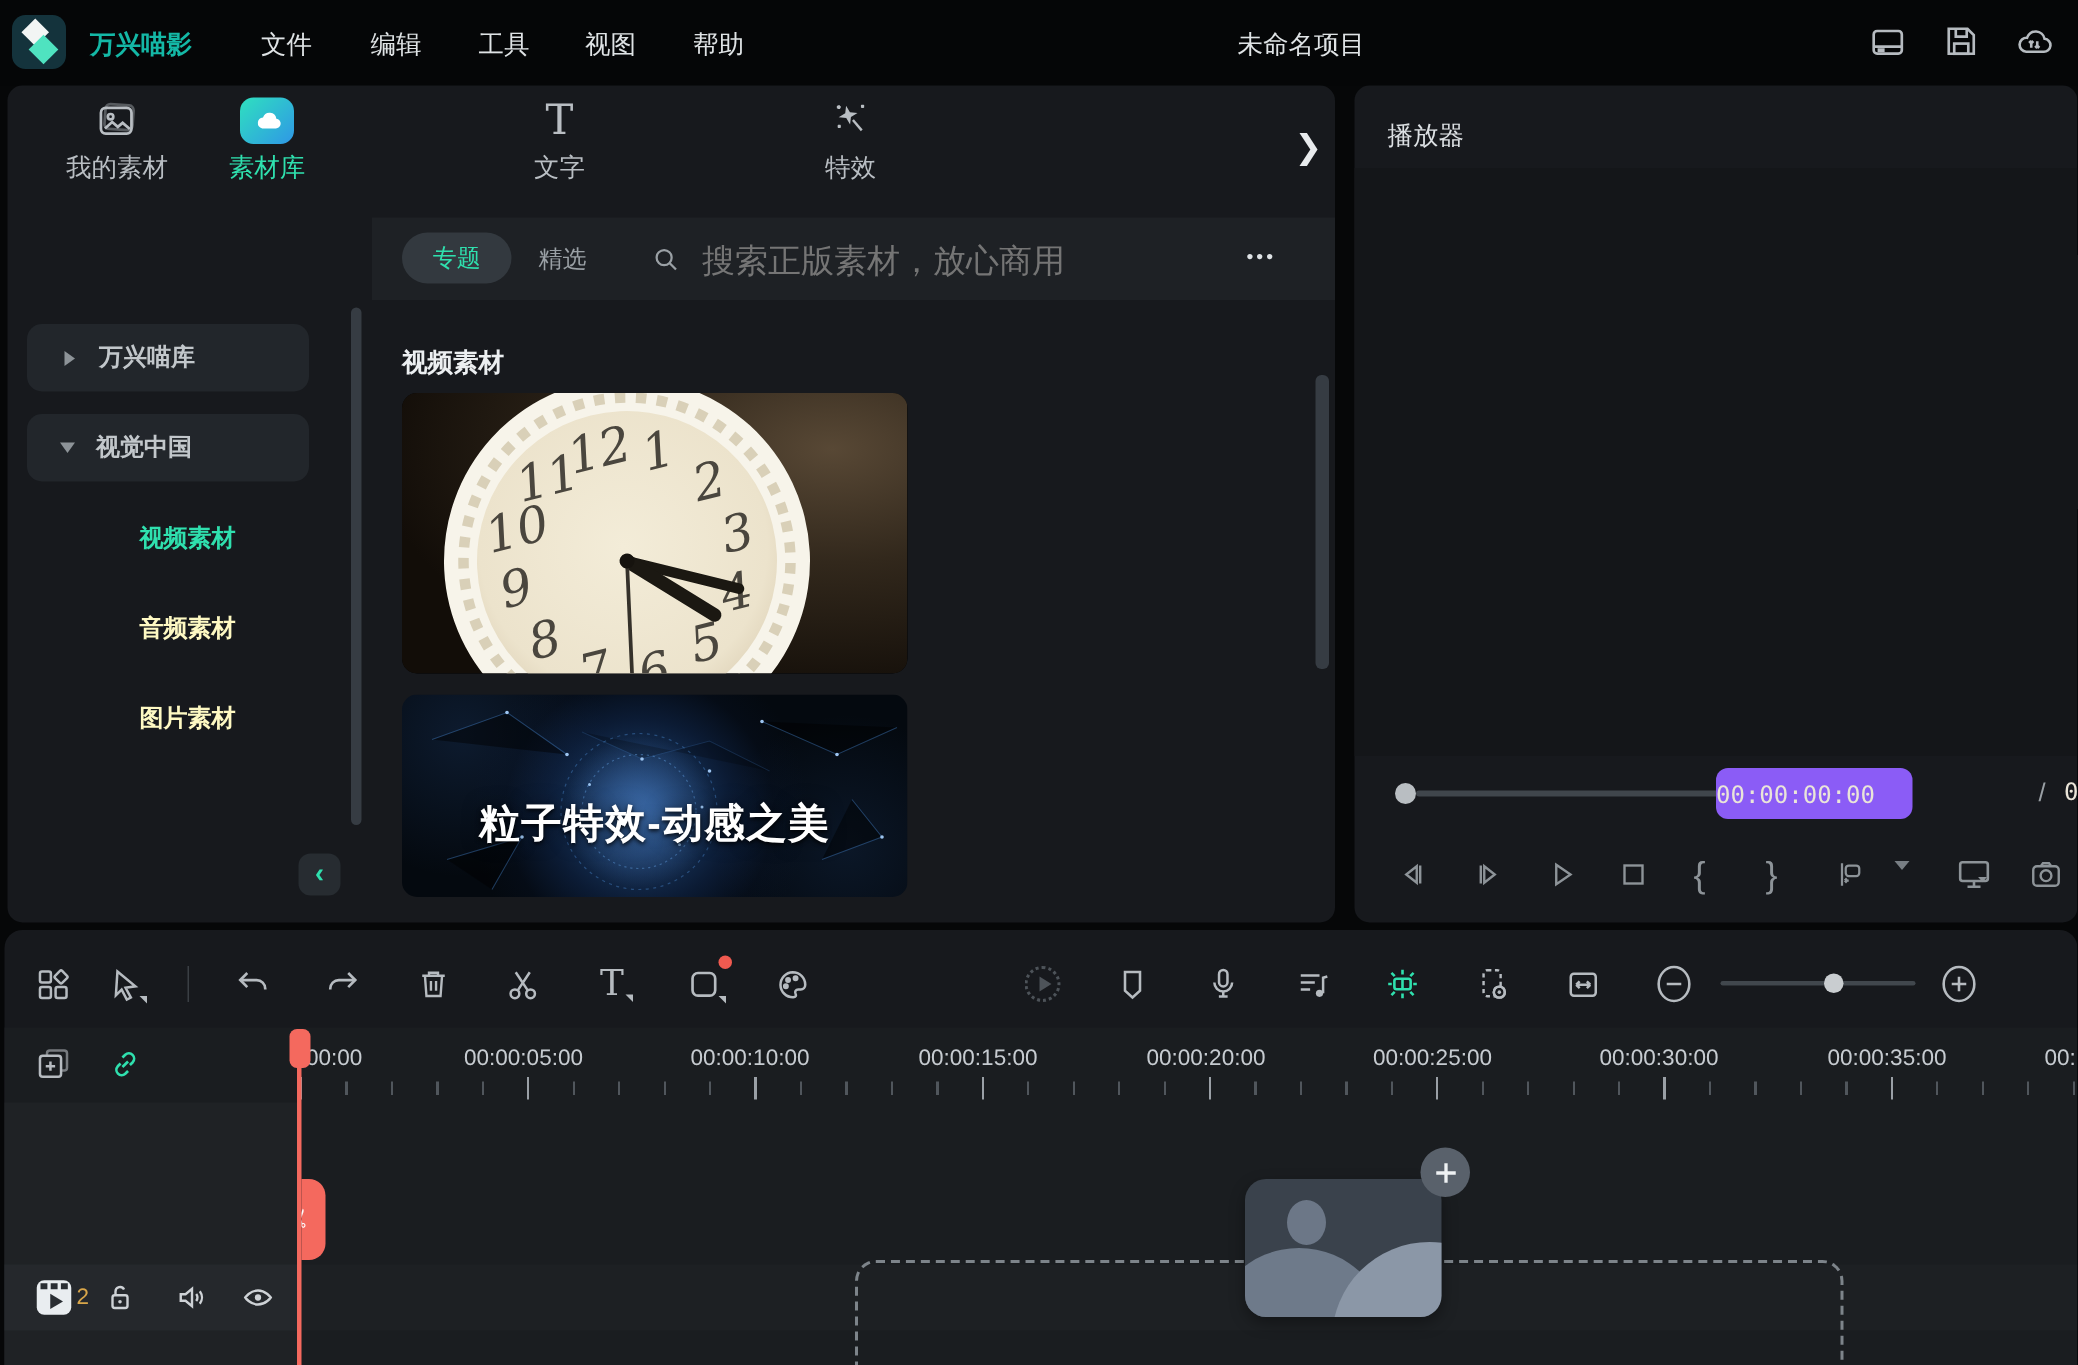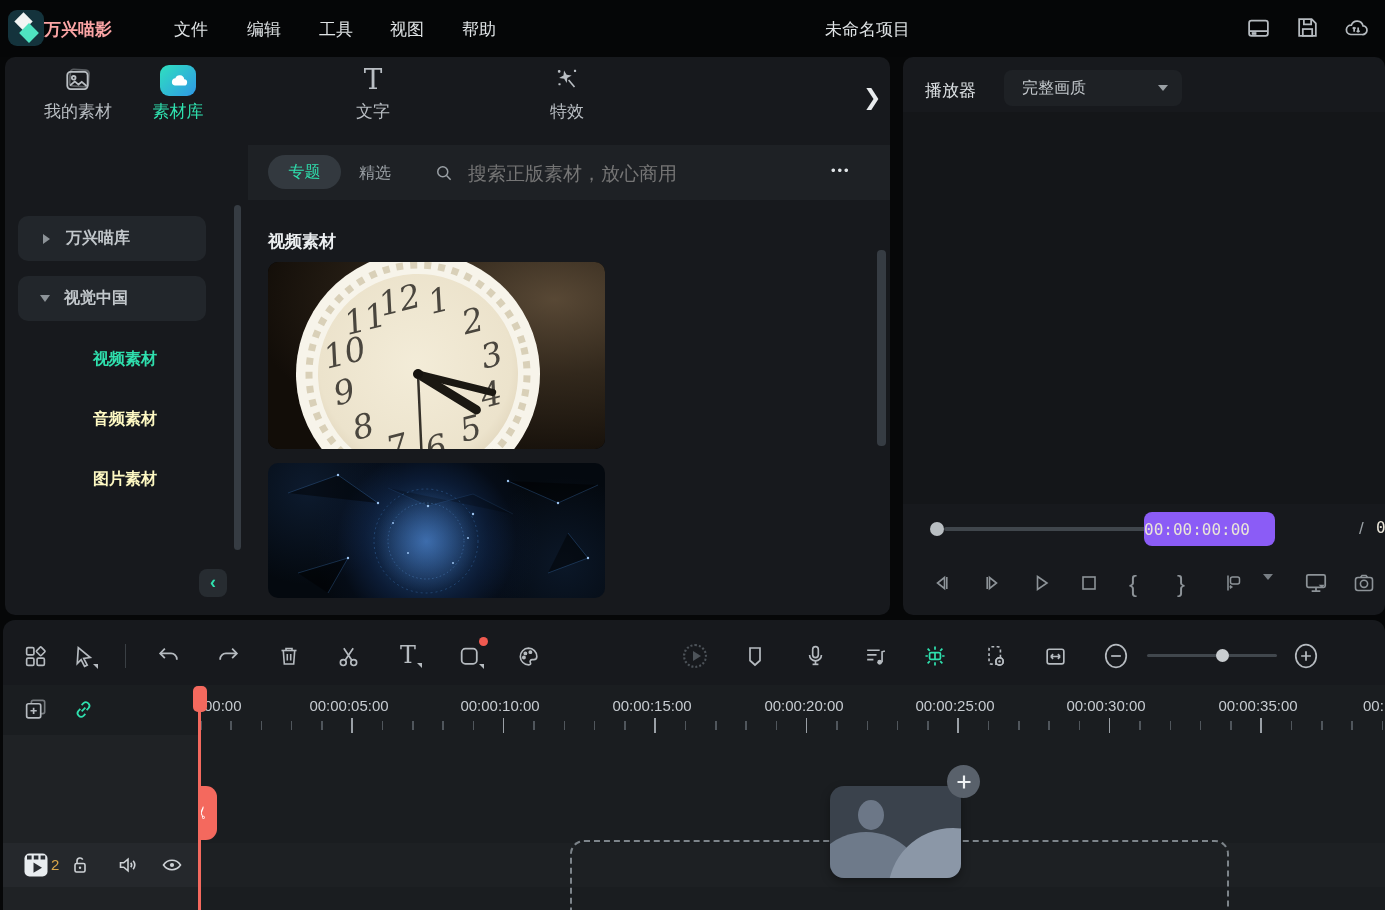--- a/index.html
+++ b/index.html
@@ -50,21 +50,21 @@
 </head>
 <body>
 
 <div id="app">
 
   <div class="abs" style="left:0;top:0;width:1385px;height:57px;background:#050607;">
     <div class="abs" style="left:8px;top:10px;width:36px;height:36px;border-radius:9px;background:#14333c;overflow:hidden;">
       <div class="abs" style="left:9px;top:5px;width:13px;height:13px;background:#f2f5f4;transform:rotate(45deg);"></div>
       <div class="abs" style="left:14px;top:16px;width:14px;height:14px;background:#4fe3c0;transform:rotate(45deg);"></div>
     </div>
-    <div class="menu" style="left:44px;font-weight:700;color:#fca5a5;font-family:Liberation Serif, serif;">万兴喵影</div>
+    <div class="menu" style="left:60px;font-weight:700;color:#14b8a6;font-family:Liberation Serif, serif;">万兴喵影</div>
     <div class="menu" style="left:174px;">文件</div>
     <div class="menu" style="left:247px;">编辑</div>
     <div class="menu" style="left:319px;">工具</div>
     <div class="menu" style="left:390px;">视图</div>
     <div class="menu" style="left:462px;">帮助</div>
     <div class="menu" style="left:825px;">未命名项目</div>
 
     <div class="abs ico" style="left:1246px;top:16px;">
       <svg width="25" height="25" viewBox="0 0 24 24" fill="none" stroke="currentColor" stroke-width="1.7">
         <rect x="3" y="4.5" width="18" height="14.5" rx="2.2"></rect>
@@ -158,21 +158,21 @@
 
   <div class="abs" style="left:248px;top:145px;width:642px;height:55px;background:#1e2125;border-radius:0 0 0 0;"></div>
   <div class="pill">专题</div>
   <div class="abs" style="left:359px;top:163px;font-size:16px;color:#9aa0a5;">精选</div>
   <div class="abs" style="left:434px;top:163px;color:#9aa0a5;">
     <svg width="20" height="20" viewBox="0 0 24 24" fill="none" stroke="currentColor" stroke-width="1.8">
       <circle cx="10.5" cy="10.5" r="6"></circle>
         <path d="M15 15l5 5"></path>
     </svg>
   </div>
-  <input style="position: absolute; left: 466px; top: 158px; width: 300px; height: 30px; background: transparent; border: none; outline: none; color: rgb(207, 211, 214); font-size: 19px; font-family: inherit;" placeholder="搜索正版素材，放心商用">
+  <input style="position: absolute; left: 466px; top: 158px; width: 300px; height: 30px; background: transparent; border: none; outline: none; color: rgb(207, 211, 214); font-size: 22px; font-family: inherit;" placeholder="搜索正版素材，放心商用">
 
   <div class="abs" style="left:831px;top:163px;font-size:13px;letter-spacing:2px;color:#dfe3e6;">•••</div>
 
   <div class="abs" style="left:268px;top:230px;font-size:17px;font-weight:700;color:#eceff1;">视频素材</div>
 
   <div class="thumb" style="top:262px;height:187px;">
     <svg width="337" height="187" viewBox="0 0 337 187">
       <defs>
         <radialGradient id="clockbg" cx="85%" cy="20%" r="90%">
           <stop offset="0" stop-color="#584835"></stop>
@@ -234,31 +234,28 @@
         <circle cx="160" cy="43" r="1.2"></circle>
           <circle cx="205" cy="51" r="1.2"></circle>
           <circle cx="140" cy="90" r="1"></circle>
         <circle cx="185" cy="100" r="1"></circle>
           <circle cx="125" cy="60" r="1"></circle>
           <circle cx="200" cy="75" r="1"></circle>
       </g>
       <circle cx="158" cy="78" r="52" fill="none" stroke="#3f77b8" stroke-width=".8" opacity=".5" stroke-dasharray="2 3"></circle>
       <circle cx="158" cy="78" r="38" fill="none" stroke="#5a93d4" stroke-width=".8" opacity=".5" stroke-dasharray="1.5 2.5"></circle>
     </svg>
+    <div class="ttitle" style="top:68px;">粒子特效-动感之美</div>
   </div>
 
   <div class="scrollbar" style="left:877px;top:250px;width:9px;height:196px;"></div>
 
   <div class="panel" style="left:903px;top:57px;width:482px;height:558px;"></div>
 
   <div class="abs" style="left:925px;top:79px;font-size:17px;color:#dde1e4;">播放器</div>
-  <div class="abs" style="left:1004px;top:70px;width:178px;height:36px;border-radius:8px;background:#1e2125;display:flex;align-items:center;">
-    <span style="margin-left:18px;font-size:16px;color:#c3c8cc;">完整画质</span>
-    <span class="caret" style="margin-left:auto;margin-right:14px;margin-top:5px;"></span>
-  </div>
 
   <div class="abs" style="left:903px;top:112px;width:482px;height:392px;background:#141619;"></div>
 
   <div class="abs" style="left:944px;top:527px;width:244px;height:4px;border-radius:2px;background:#40464c;"></div>
   <div class="abs" style="left:930px;top:522px;width:14px;height:14px;border-radius:50%;background:#b9bec2;"></div>
 
   <div class="abs" style="left:1144px;top:512px;width:131px;height:34px;border-radius:8px;background:#8b5cf6;display:flex;align-items:center;justify-content:flex-start;">
     <span style="font-family:'DejaVu Sans Mono',monospace;font-size:16px;color:#eae5d9;">00:00:00:00</span>
   </div>
   <div class="abs" style="left:1359px;top:519px;font-size:17px;color:#9aa0a5;">/</div>

